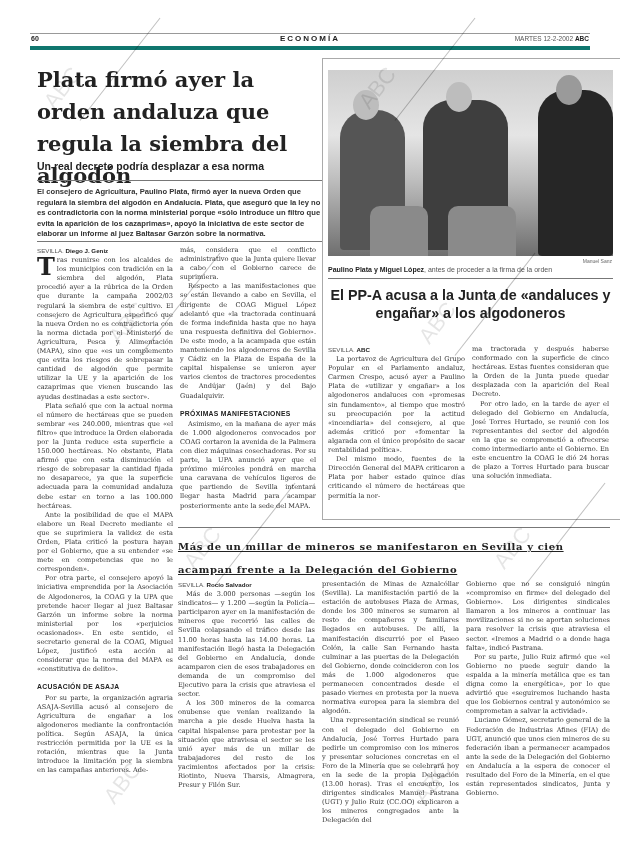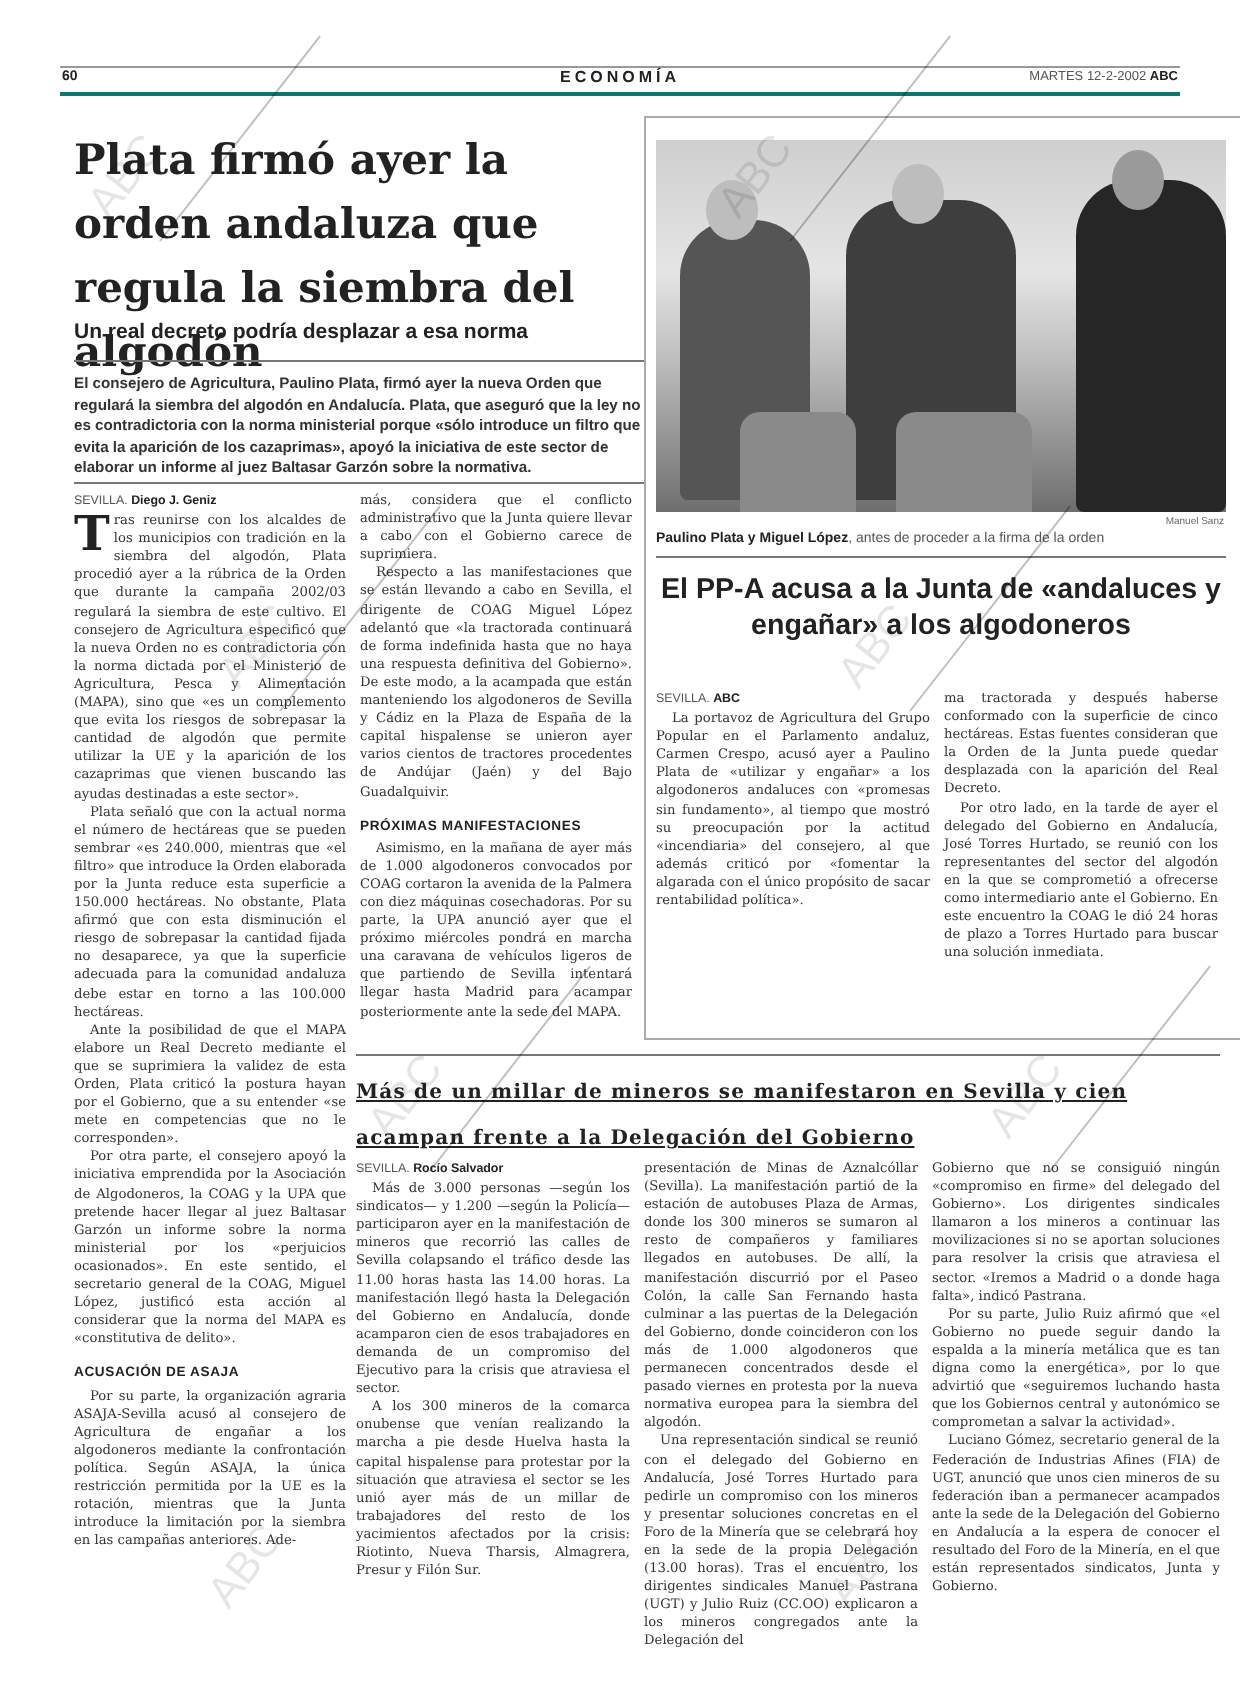--- a/index.html
+++ b/index.html
@@ -1,18 +1,18 @@
 <!DOCTYPE html>
 <html><head>
 <meta charset="utf-8">
 <style>
   html,body{margin:0;padding:0;background:#fff;}
   body{width:620px;height:852px;position:relative;overflow:hidden;color:#222;font-family:"DejaVu Serif",serif;}
   .abs{position:absolute;}
-  .folio{top:33px;left:30px;width:560px;height:12px;border-top:1px solid #999;border-bottom:2px solid #0f766e;font-family:"Liberation Sans",sans-serif;font-size:7px;}
+  .folio{top:33px;left:30px;width:560px;height:12px;border-top:1px solid #999;border-bottom:4px solid #0f766e;font-family:"Liberation Sans",sans-serif;font-size:7px;}
   .folio .pg{position:absolute;left:1px;top:1px;font-weight:bold;}
   .folio .sec{position:absolute;left:0;right:0;top:0;text-align:center;font-weight:bold;letter-spacing:2px;font-size:8px;}
   .folio .dt{position:absolute;right:1px;top:1px;color:#555;font-size:6.5px;}
   .folio .dt b{color:#222;}
   .h1{left:37px;top:64px;width:285px;font-family:"DejaVu Serif",serif;font-weight:bold;font-size:21px;line-height:32px;color:#222;}
   .sub{left:37px;top:160px;width:285px;font-family:"Liberation Sans",sans-serif;font-weight:bold;font-size:10.5px;color:#222;}
   .rule{height:0;border-top:1px solid #777;}
   .lede{left:37px;top:187px;width:285px;font-family:"Liberation Sans",sans-serif;font-weight:bold;font-size:7.6px;line-height:10.5px;color:#333;}
   .col{font-family:"DejaVu Serif",serif;font-size:6.6px;line-height:9.1px;color:#333;text-align:justify;}
   .col p{margin:0;text-indent:8px;}
@@ -80,20 +80,21 @@
   <div class="chair" style="left:120px;width:68px;"></div>
 </div>
 <div class="abs credit">Manuel Sanz</div>
 <div class="abs caption"><b>Paulino Plata y Miguel López</b><span>, antes de proceder a la firma de la orden</span></div>
 <div class="abs rule" style="left:328px;top:278px;width:285px;"></div>
 
 <div class="abs h2">El PP-A acusa a la Junta de «andaluces y engañar» a los algodoneros</div>
 <div class="abs col" style="left:328px;top:345px;width:137px;">
   <div class="byline"><span>SEVILLA.</span> <b>ABC</b></div>
   <p>La portavoz de Agricultura del Grupo Popular en el Parlamento andaluz, Carmen Crespo, acusó ayer a Paulino Plata de «utilizar y engañar» a los algodoneros andaluces con «promesas sin fundamento», al tiempo que mostró su preocupación por la actitud «incendiaria» del consejero, al que además criticó por «fomentar la algarada con el único propósito de sacar rentabilidad política».</p>
+  <p>Del mismo modo, fuentes de la Dirección General del MAPA criticaron a Plata por haber estado quince días criticando el número de hectáreas que permitía la nor-</p>
 </div>
 <div class="abs col" style="left:472px;top:345px;width:137px;">
   <p class="first">ma tractorada y después haberse conformado con la superficie de cinco hectáreas. Estas fuentes consideran que la Orden de la Junta puede quedar desplazada con la aparición del Real Decreto.</p>
   <p>Por otro lado, en la tarde de ayer el delegado del Gobierno en Andalucía, José Torres Hurtado, se reunió con los representantes del sector del algodón en la que se comprometió a ofrecerse como intermediario ante el Gobierno. En este encuentro la COAG le dió 24 horas de plazo a Torres Hurtado para buscar una solución inmediata.</p>
 </div>
 
 <div class="abs rule" style="left:178px;top:527px;width:432px;"></div>
 
 <div class="abs h3">Más de un millar de mineros se manifestaron en Sevilla y cien acampan frente a la Delegación del Gobierno</div>
 <div class="abs col" style="left:178px;top:580px;width:137px;">

